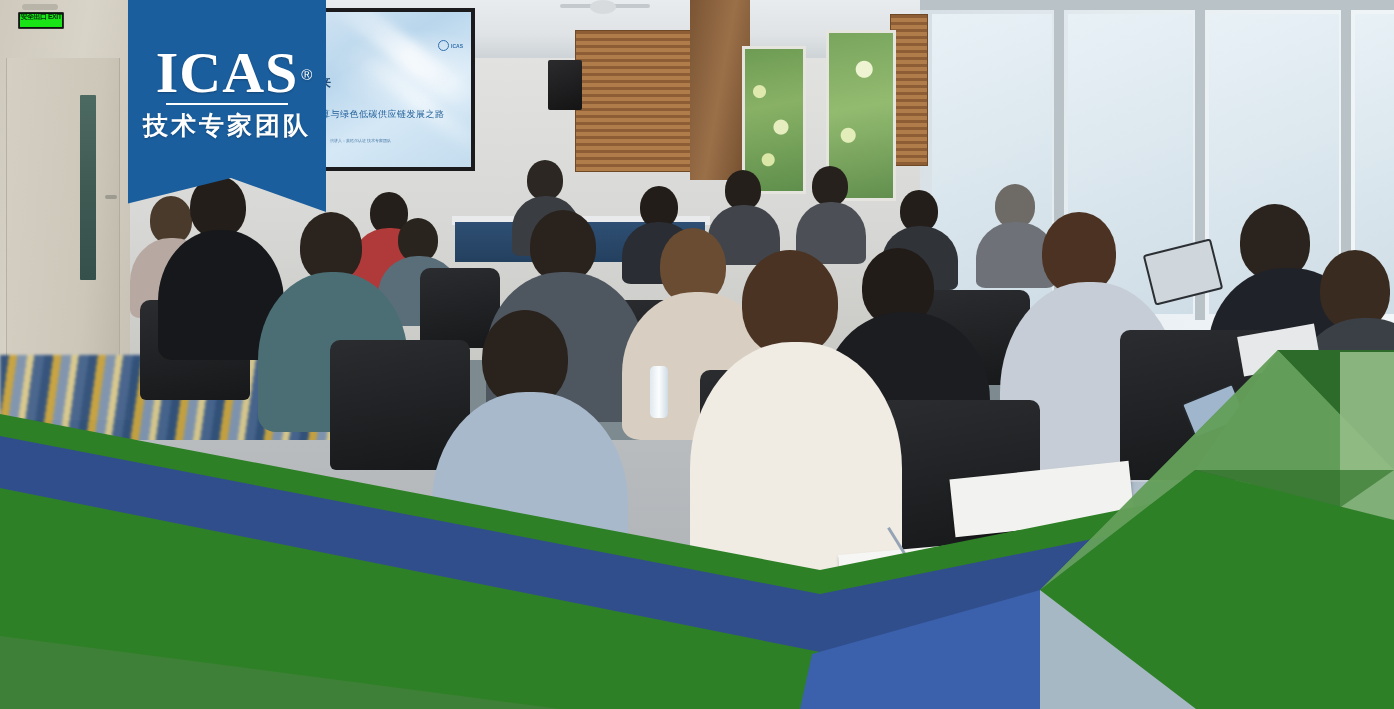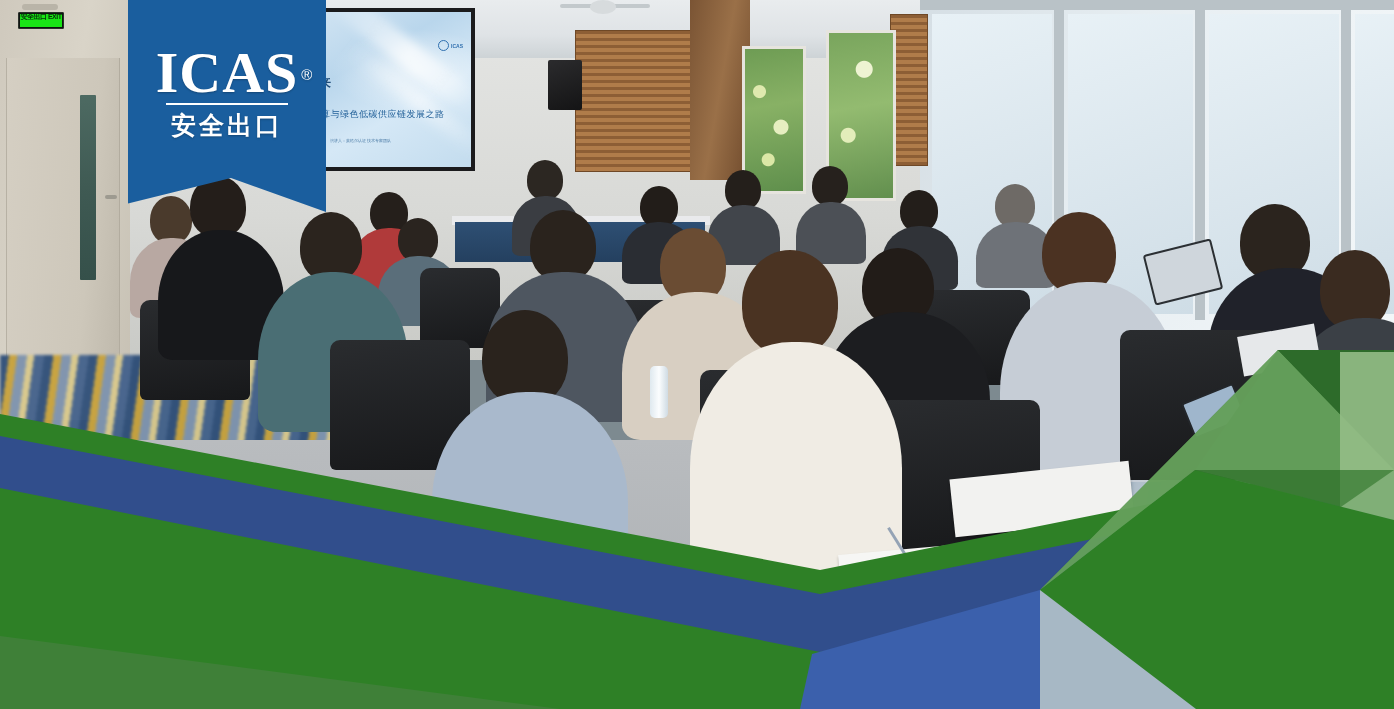--- a/index.html
+++ b/index.html
@@ -332,18 +332,18 @@
       <polygon points="1040,590 1040,709 1196,709" fill="#b0bcd2" opacity="0.93"></polygon>
     </svg>
 
     <div class="logo-panel">
       <div class="logo-wrap">
         <div class="logo-main">
           <span>ICAS</span>
           <span class="logo-reg">®</span>
         </div>
         <div class="logo-rule"></div>
-        <div class="logo-cn">安全出口</div>
+        <div class="logo-cn">技术专家团队</div>
       </div>
     </div>
 
   </div>
 </div>
 
 </body></html>

